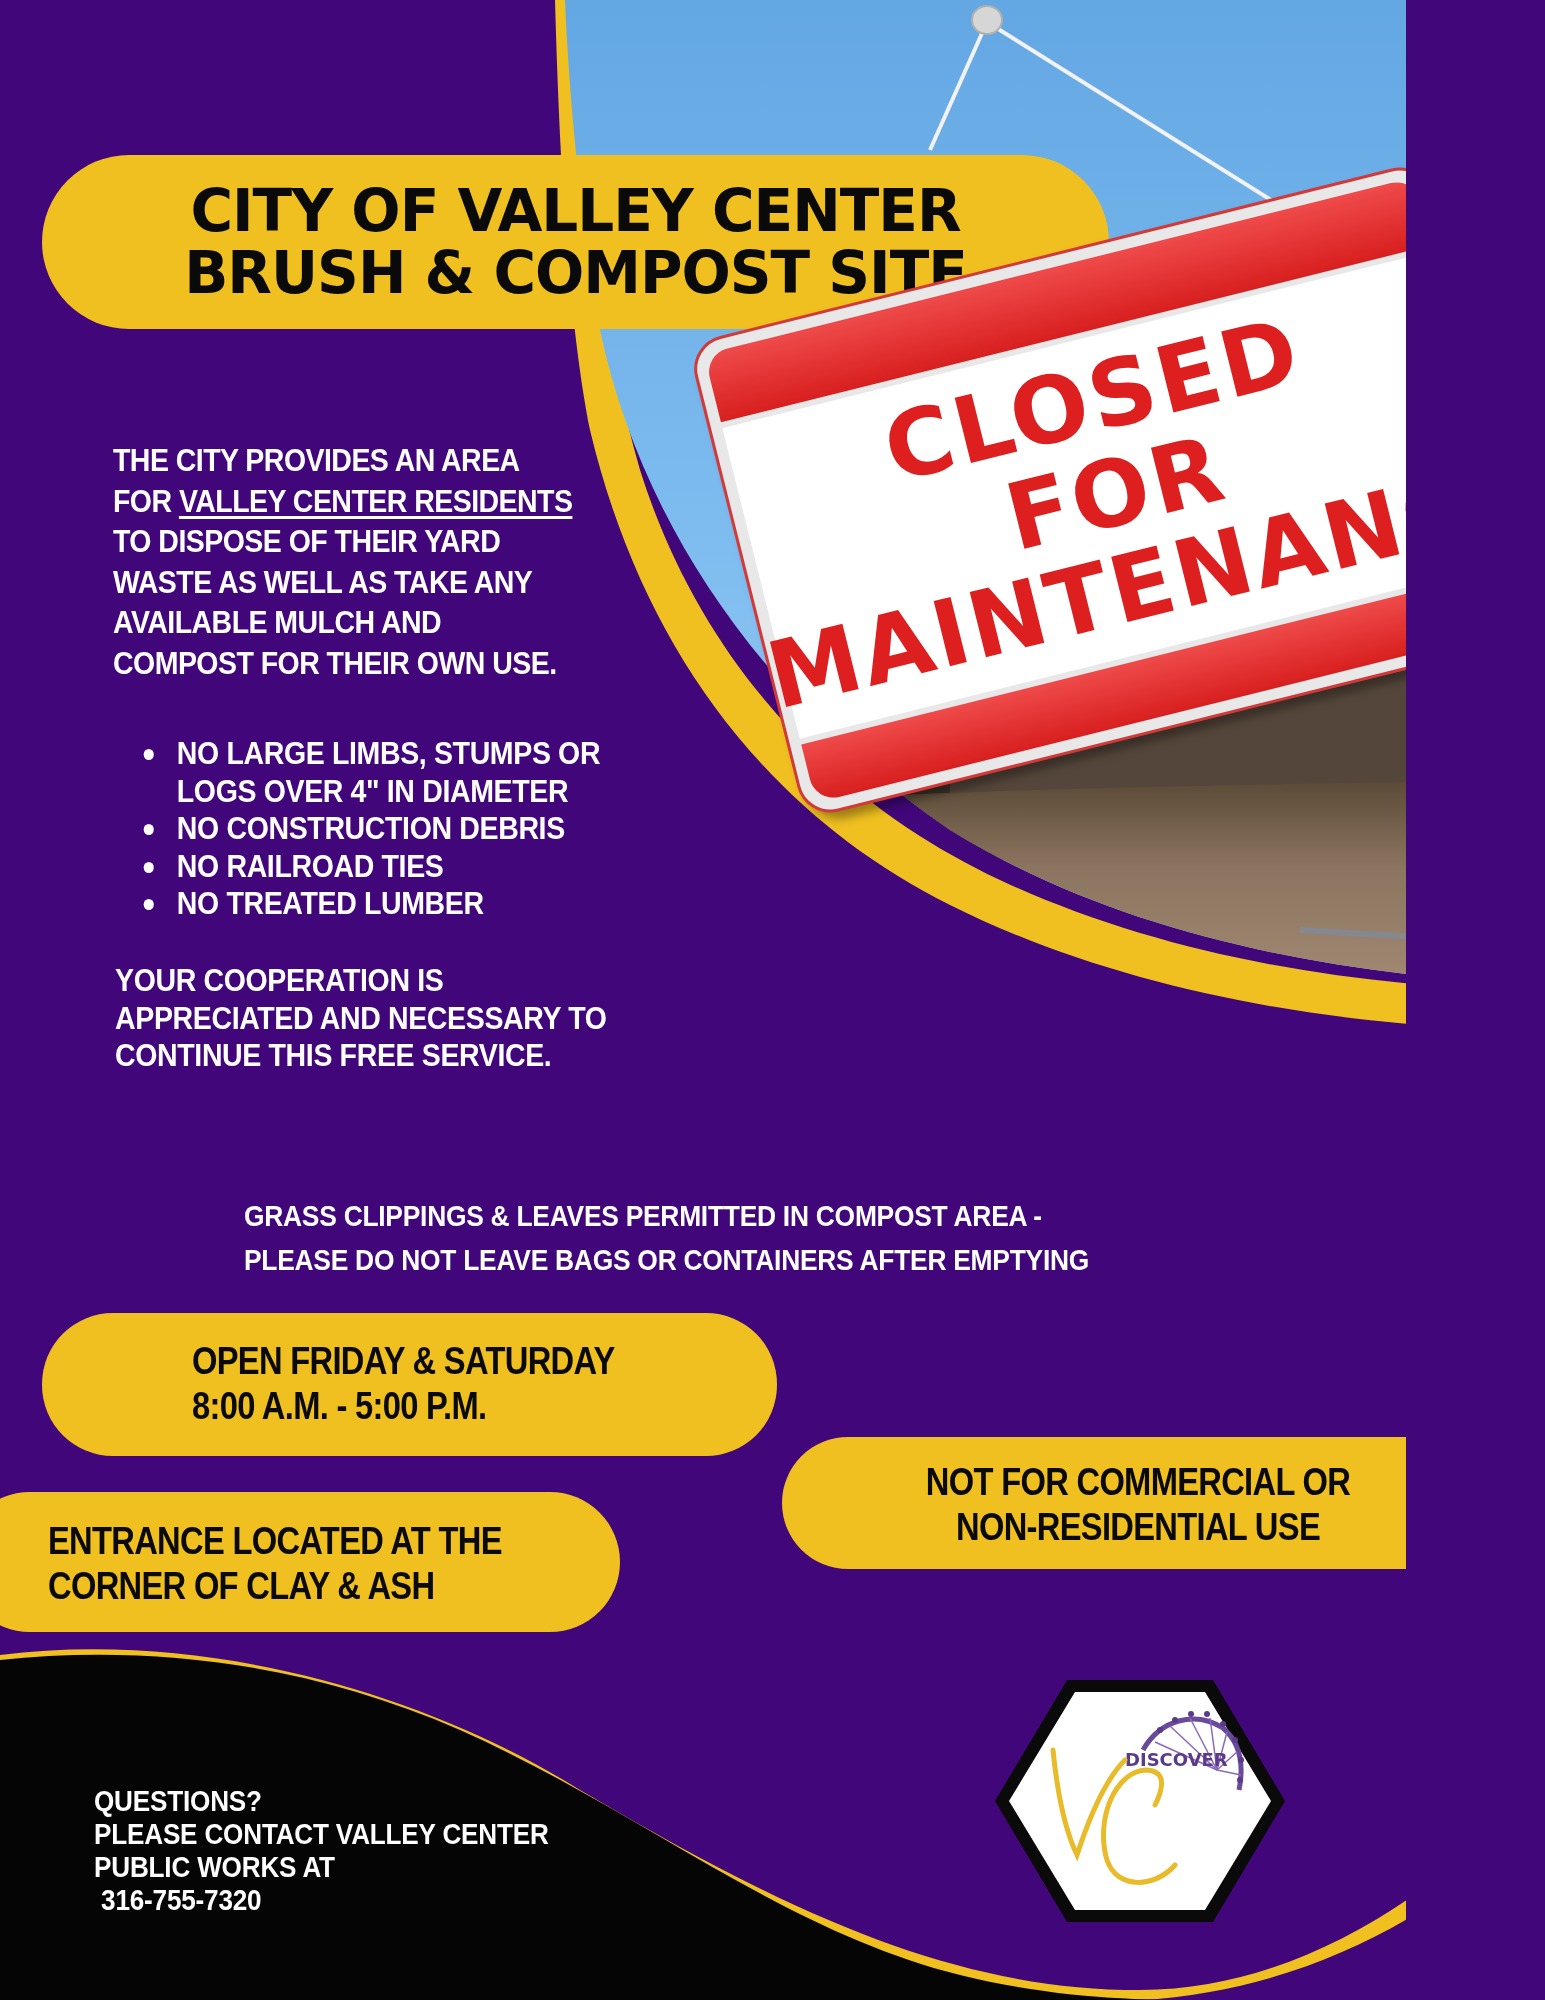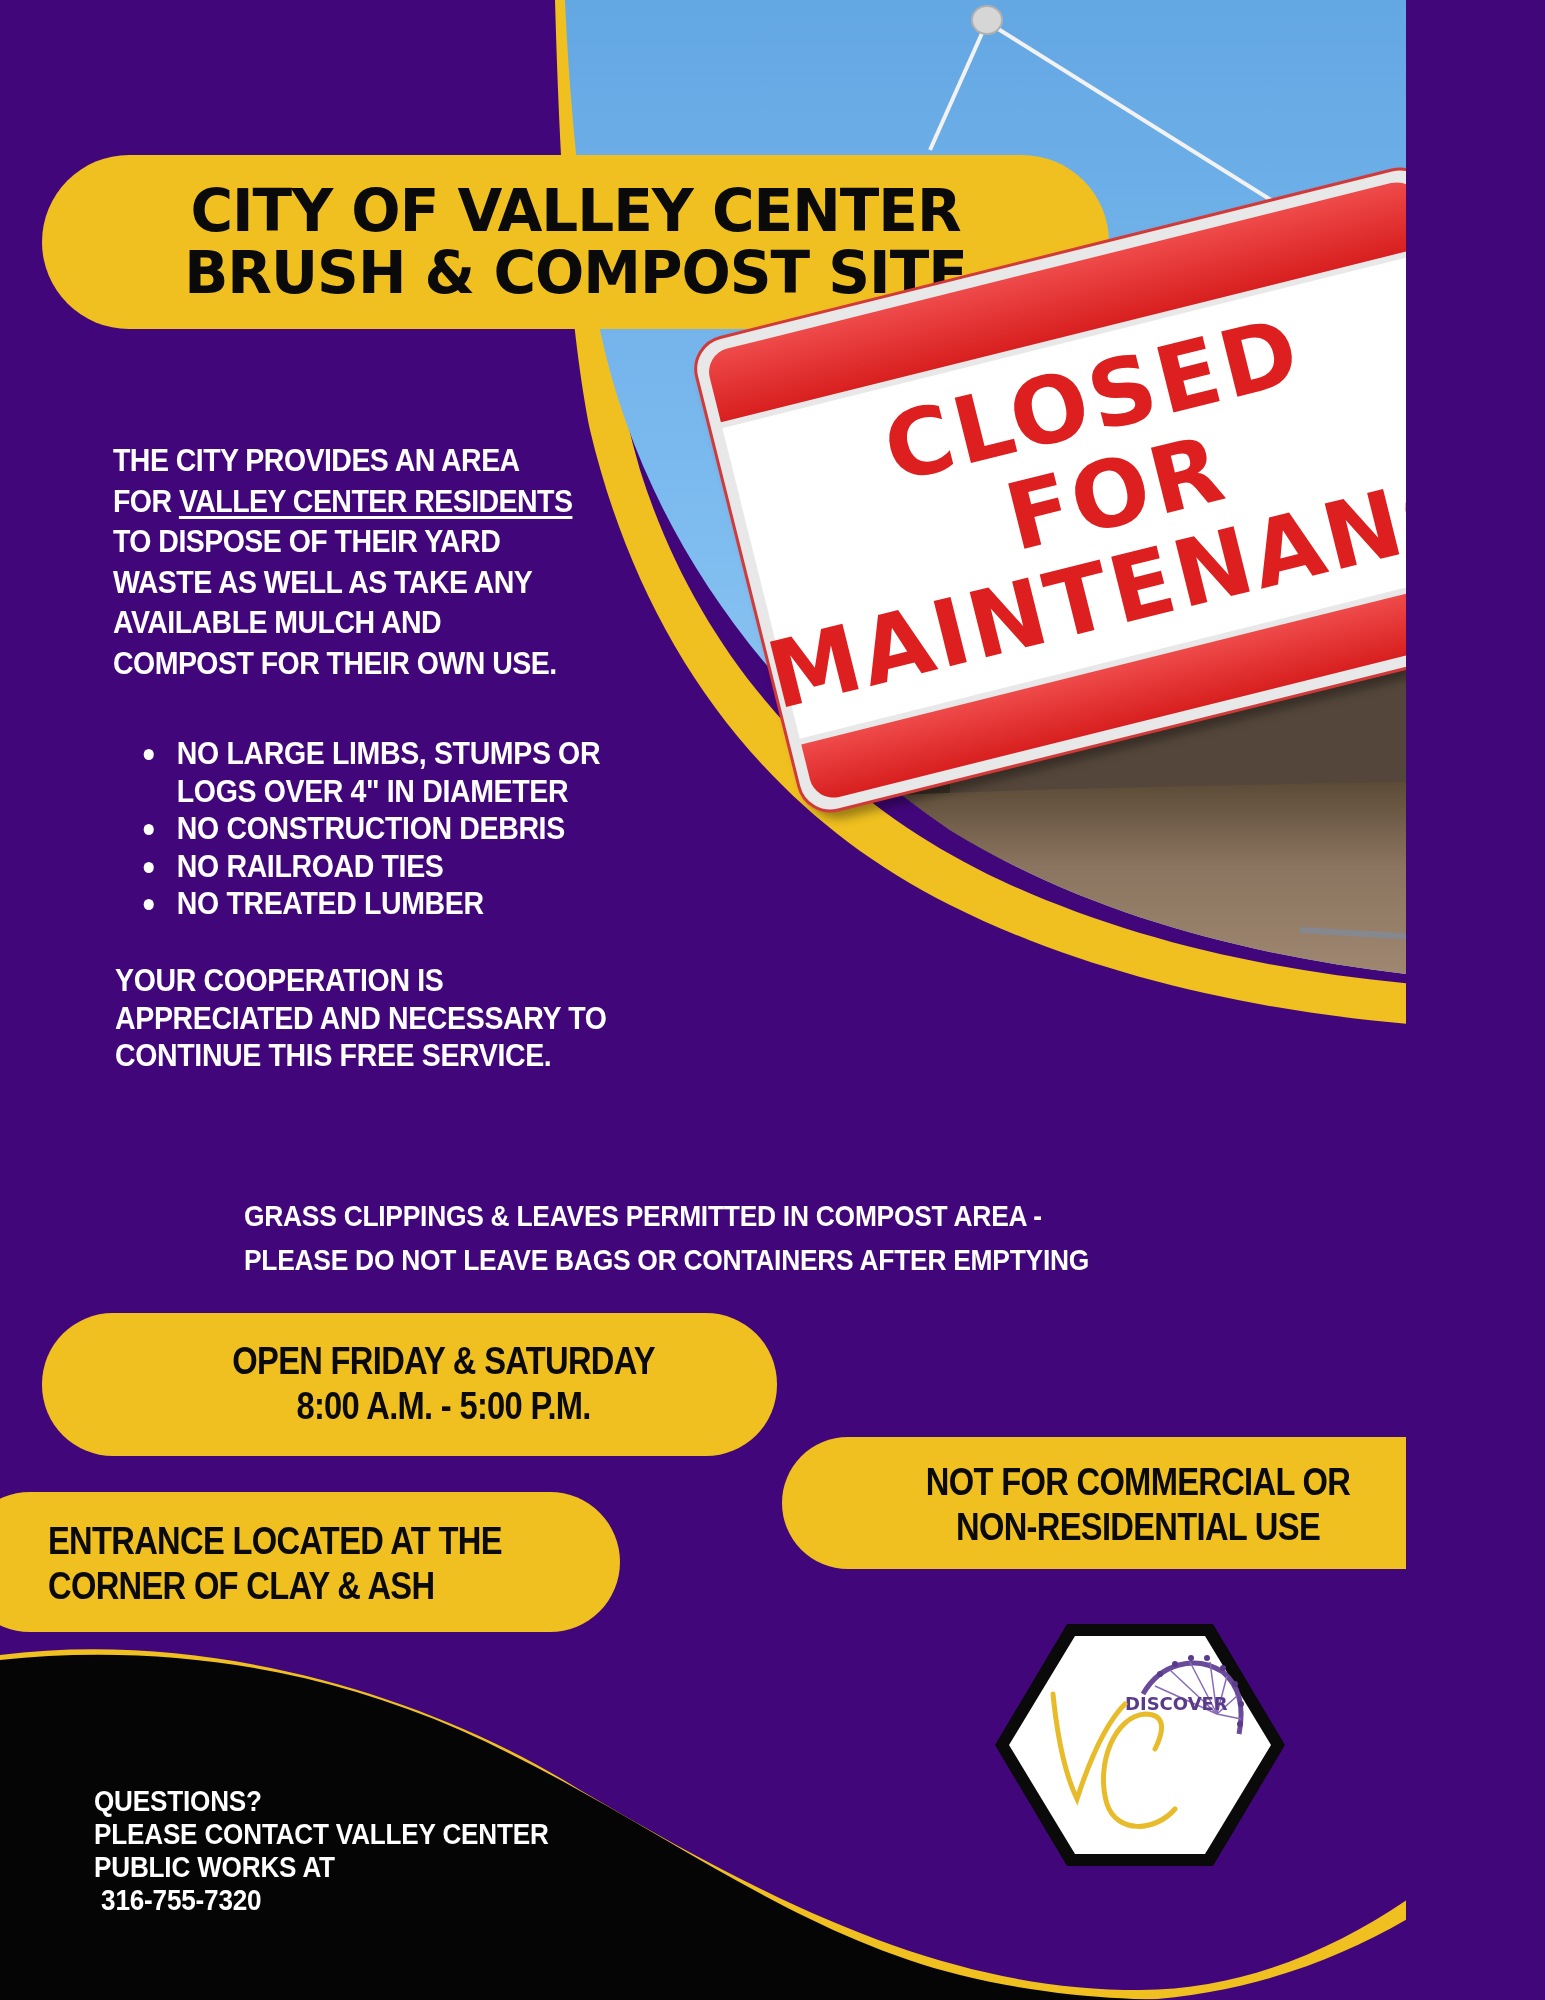--- a/index.html
+++ b/index.html
@@ -27,29 +27,29 @@
   .intro u { text-decoration: underline; text-underline-offset: 4px; }
   .rules { position: absolute; left: 140px; top: 735px; color: #fff; font-weight: bold; font-size: 31px; line-height: 37.5px; margin: 0; padding: 0; list-style: none; transform: scaleX(0.92); transform-origin: left top; letter-spacing: -0.4px; }
   .rules li { position: relative; padding-left: 40px; }
   .rules li::before { content: ""; position: absolute; left: 4px; top: 14px; width: 11px; height: 11px; border-radius: 50%; background: #fff; }
   .coop { position: absolute; left: 115px; top: 962px; color: #fff; font-weight: bold; font-size: 31px; line-height: 37.5px; transform: scaleX(0.92); transform-origin: left top; letter-spacing: -0.4px; }
   .notice { position: absolute; left: 244px; top: 1194px; color: #fff; font-weight: bold; font-size: 30px; line-height: 44px; transform: scaleX(0.88); transform-origin: left top; letter-spacing: -0.3px; white-space: nowrap; }
 
   
   .pill { position: absolute; background: #f0c020; color: #0a0a0a; font-weight: bold; font-size: 38px; line-height: 45px; letter-spacing: -0.8px; box-sizing: border-box; }
   .pill .t { display: block; transform: scaleX(0.86); transform-origin: left top; white-space: nowrap; }
-  .pill-hours { left: 42px; top: 1313px; width: 735px; height: 143px; border-radius: 71px; padding: 26px 0 0 150px; text-align: center; }
+  .pill-hours { left: 42px; top: 1313px; width: 735px; height: 143px; border-radius: 71px; padding: 26px 0 0 150px; }
   .pill-commercial { left: 782px; top: 1397px; width: 712px; height: 132px; border-radius: 66px; padding: 23px 0 0 0; text-align: center; margin-top: 40px; }
   .pill-commercial .t { transform-origin: center top; }
   .pill-entrance { left: -40px; top: 1492px; width: 660px; height: 140px; border-radius: 70px; padding: 27px 0 0 88px; }
 
   
   .contact { position: absolute; left: 94px; top: 1785px; color: #fff; font-weight: bold; font-size: 29px; line-height: 33px; transform: scaleX(0.90); transform-origin: left top; letter-spacing: -0.2px; }
 
-  .logo { position: absolute; left: 995px; top: 1624px; width: 290px; height: 242px; }
+  .logo { position: absolute; left: 995px; top: 1680px; width: 290px; height: 242px; }
 </style>
 </head>
 <body>
 
 <div class="page">
 
   <svg class="bg-svg" width="1545" height="2000" viewBox="0 0 1545 2000">
     <defs>
       <linearGradient id="sky" x1="0" y1="0" x2="0" y2="1">
         <stop offset="0" stop-color="#63a7e3"></stop>

